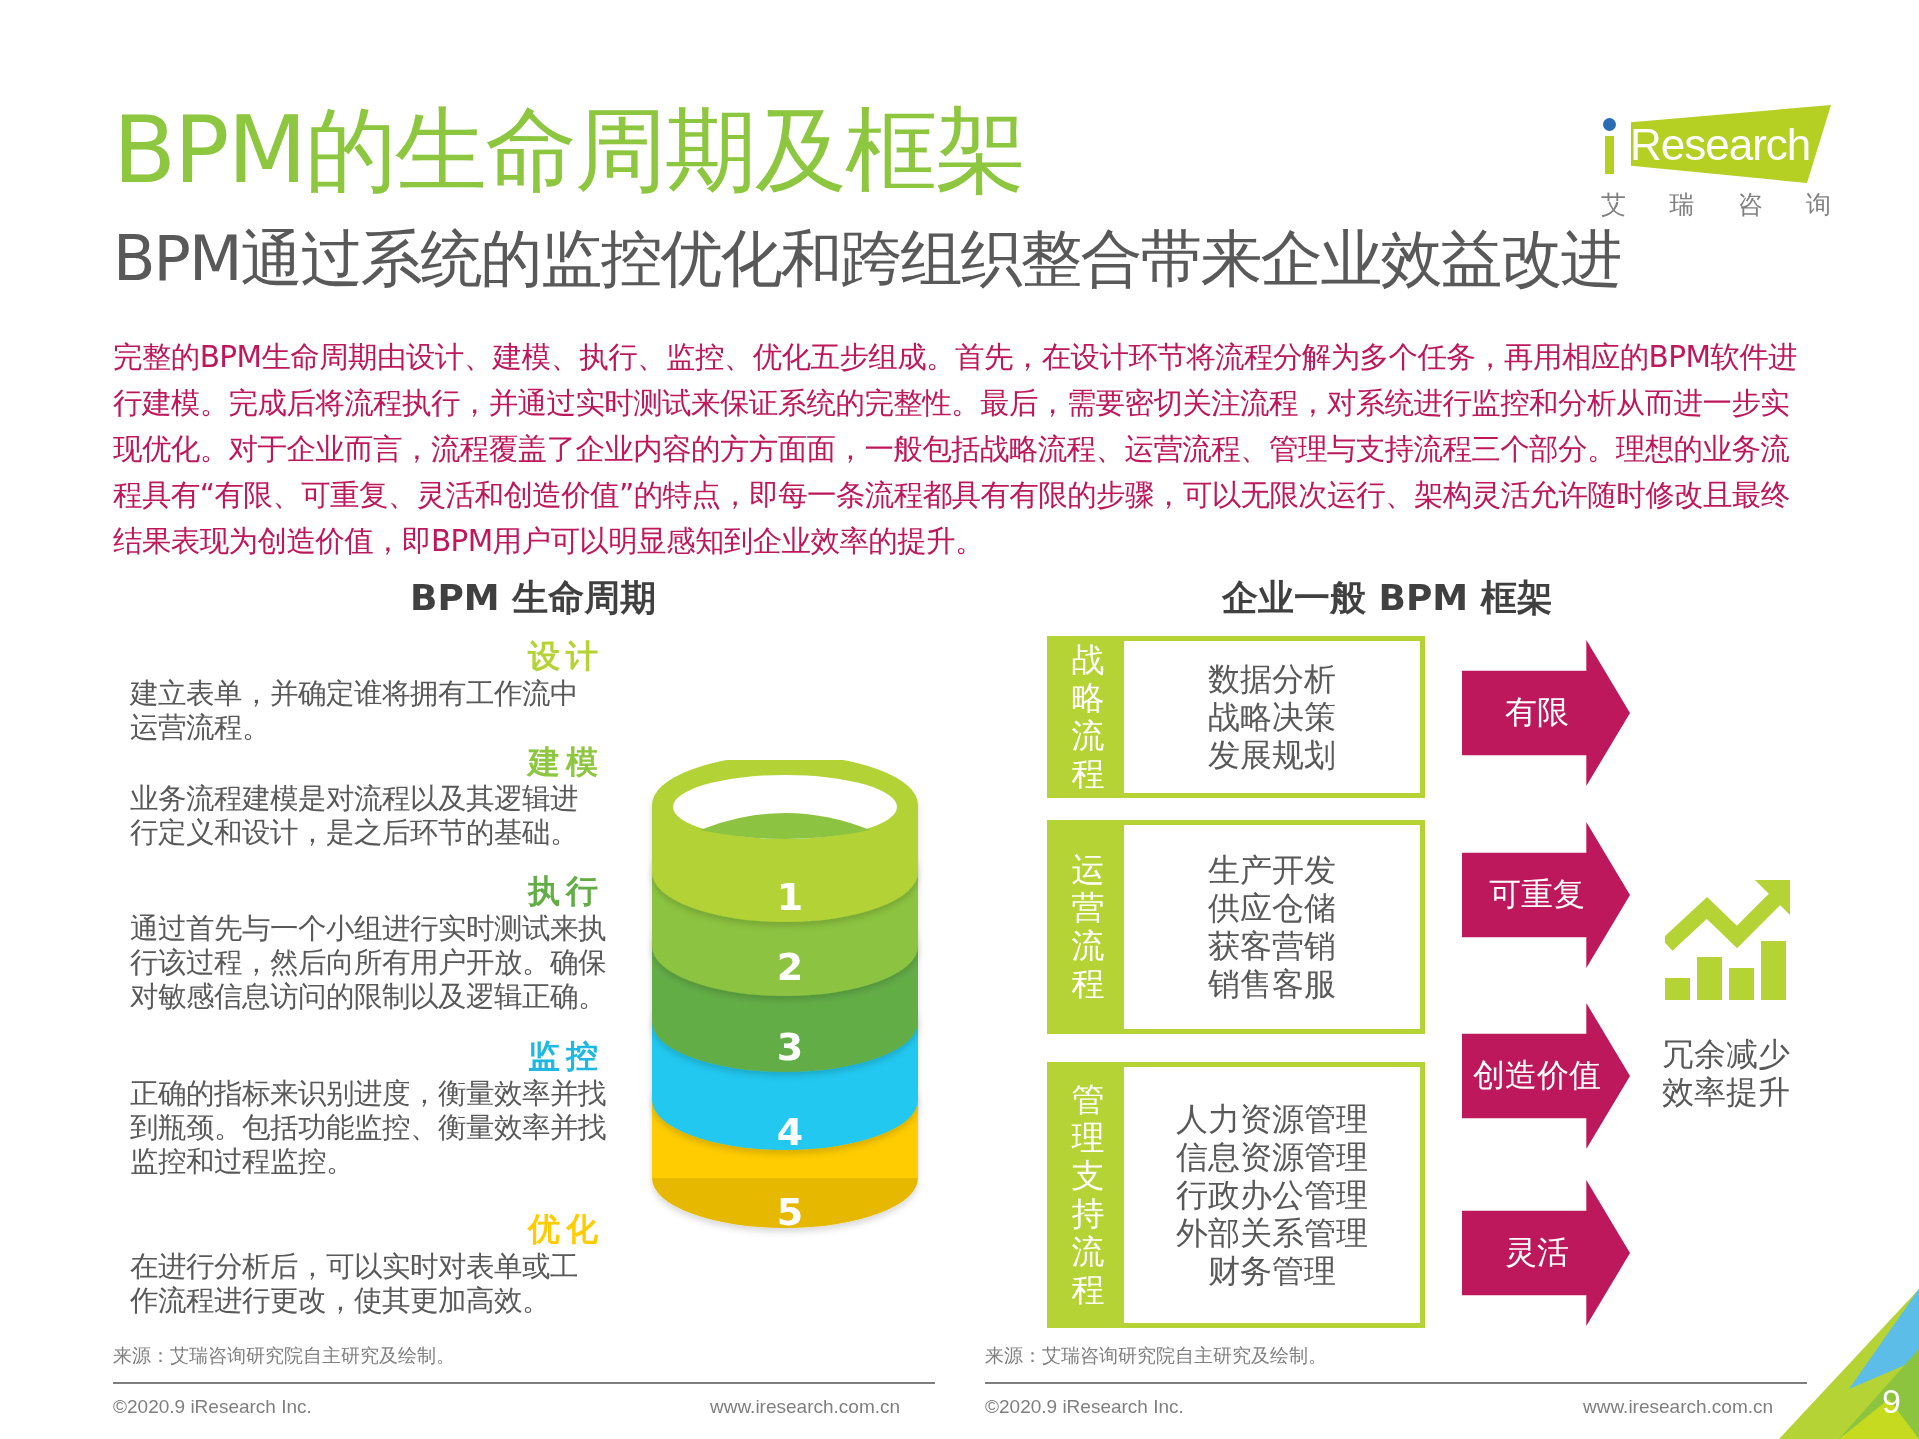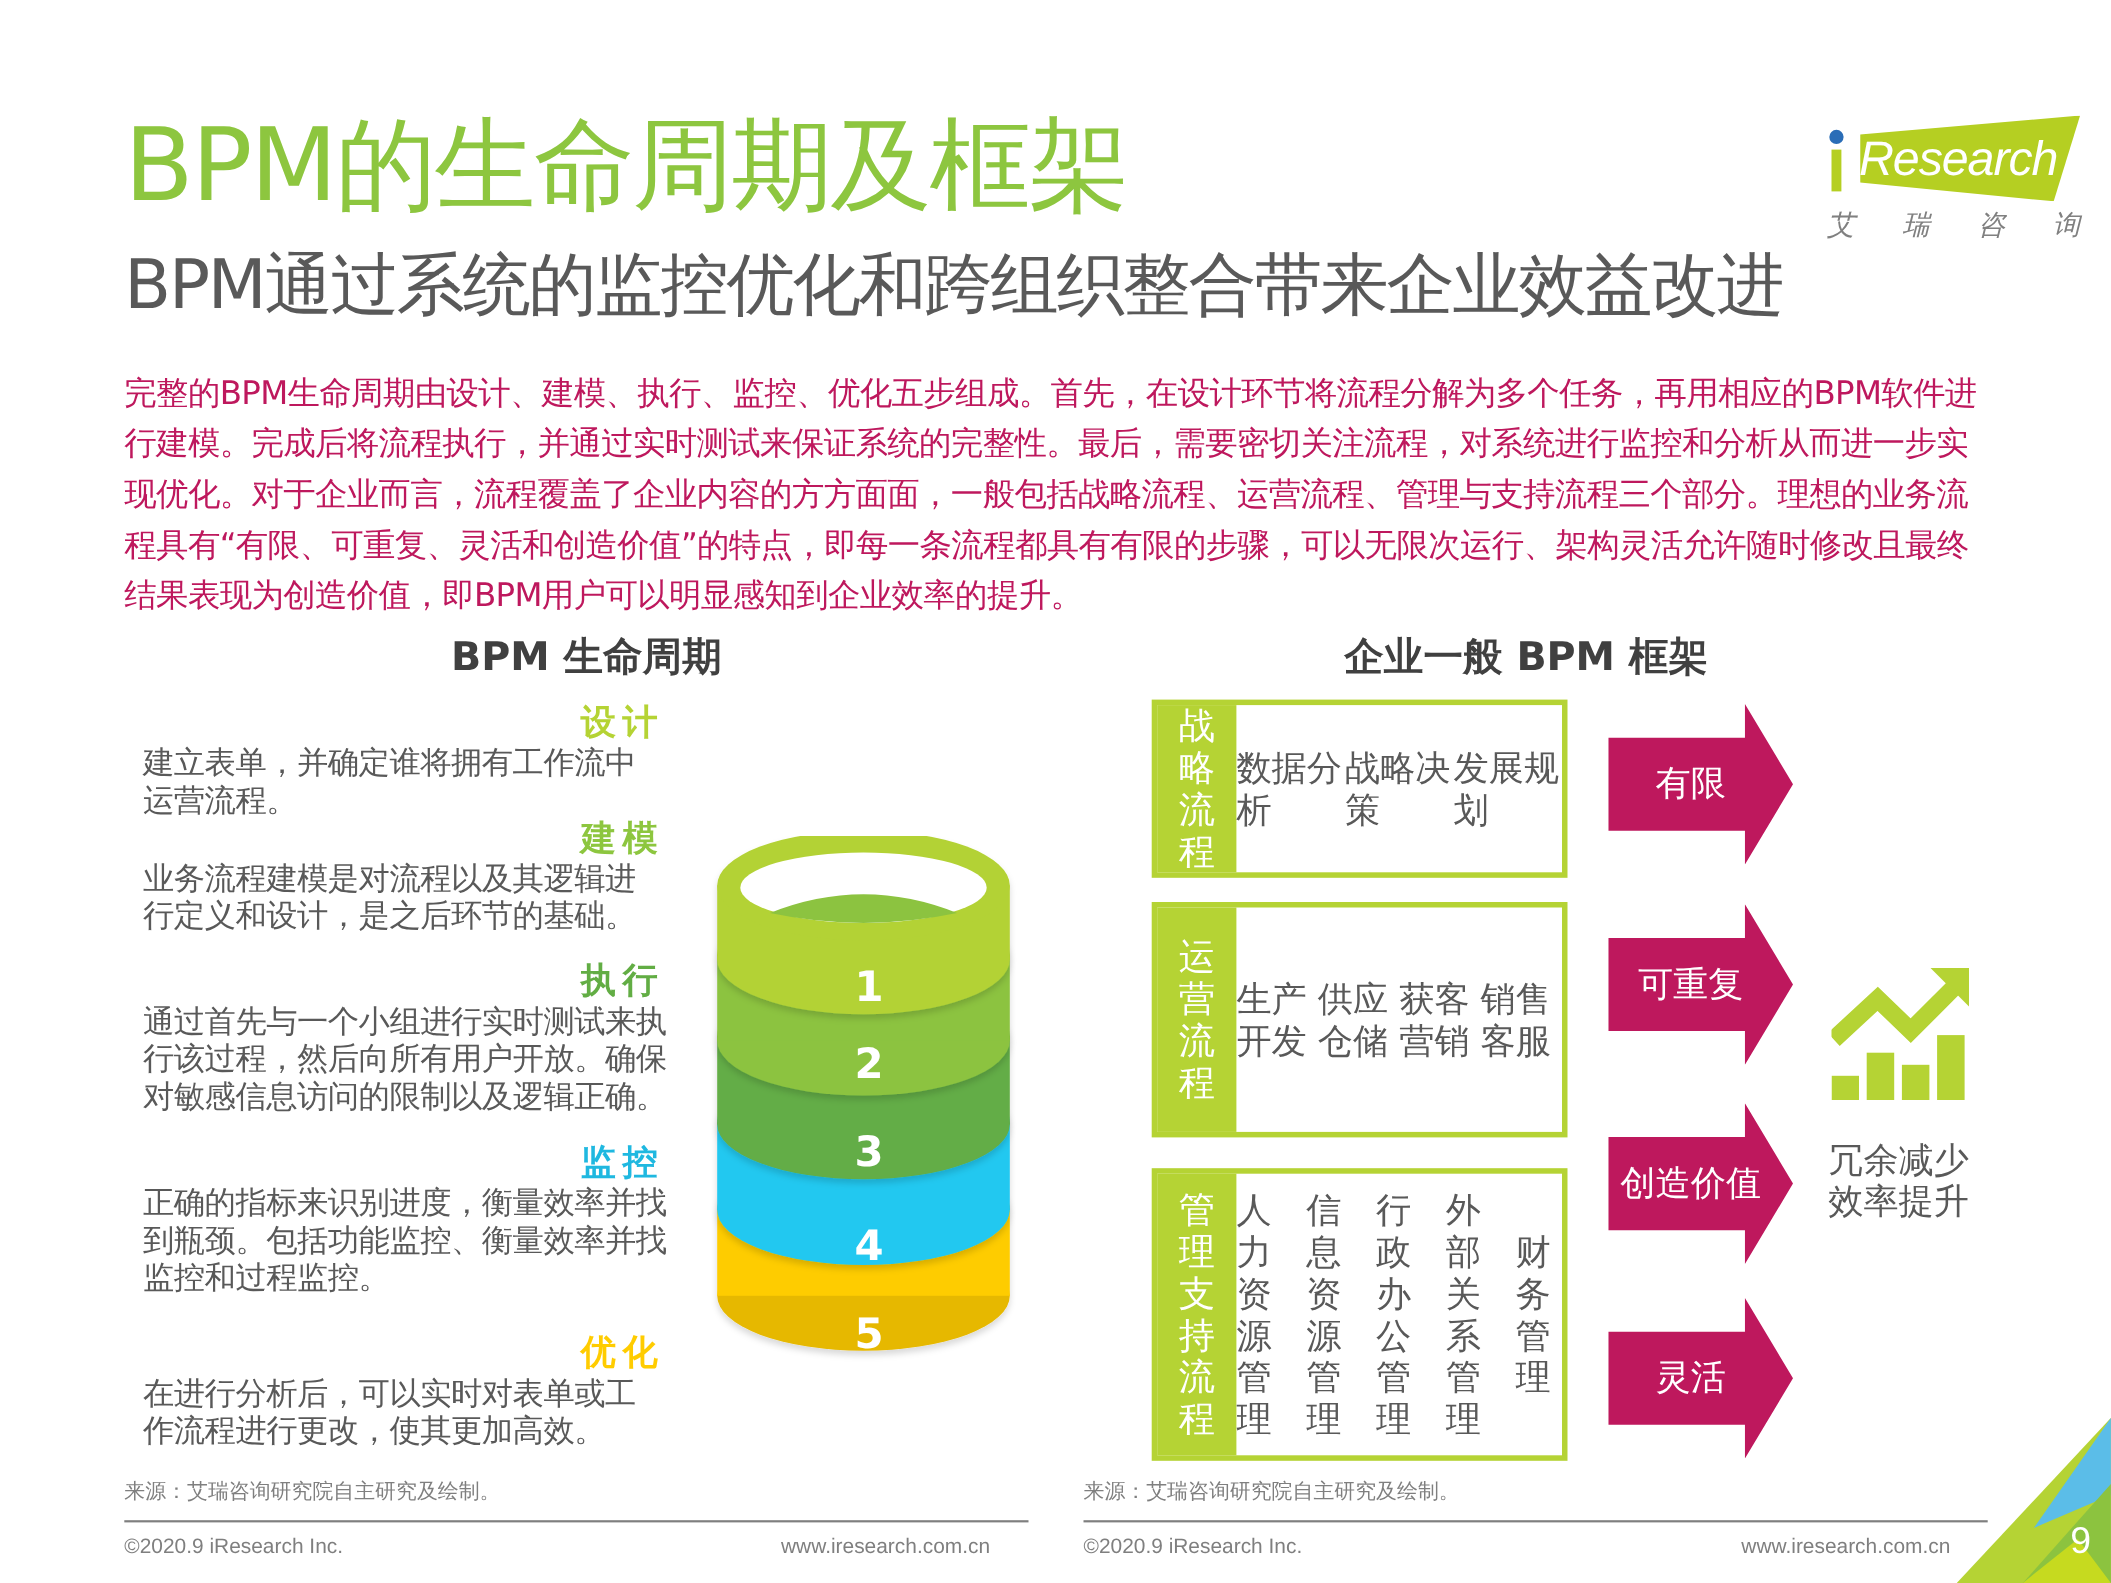--- a/index.html
+++ b/index.html
@@ -13,21 +13,21 @@
 
   
   .title {
     left:113px; top:105px; font-size:92px; color:#8dc63f;
     letter-spacing:-2px; line-height:1; white-space:nowrap;
   }
   .subtitle {
     left:113px; top:228px; font-size:62px; color:#595959;
     letter-spacing:-2px; line-height:1; white-space:nowrap;
   }
-  .logo { left:1656px; top:100px; width:240px; height:120px;font-style:italic; }
+  .logo { left:1596px; top:100px; width:240px; height:120px; }
   .logo-bar {
     position:absolute; left:35px; top:5px; width:200px; height:78px;
     background:#b5cf22;
     clip-path:polygon(0% 22%, 100% 0%, 88% 100%, 0% 78%);
   }
   .logo-dot { position:absolute; left:7px; top:18px; width:13px; height:13px; border-radius:50%; background:#2a6db7; }
   .logo-i { position:absolute; left:9px; top:36px; width:9px; height:38px; background:#b5cf22; }
   .logo-text {
     position:absolute; left:34px; top:20px; font-size:44px; color:#ffffff;
     font-family:"Liberation Sans",sans-serif; letter-spacing:-1px;
@@ -67,21 +67,21 @@
   .proc {
     position:absolute; left:1047px; width:378px; border:5px solid #b5d334; background:#fff;
     box-sizing:border-box; display:flex;
   }
   .proc-tab {
     width:72px; background:#b5d334; color:#fff; font-size:33px; line-height:38px;
     display:flex; flex-direction:column; align-items:center; justify-content:center;
   }
   .proc-tab span { display:block; }
   .proc-items {
-    flex:1; display:flex; flex-direction:row; align-items:center; justify-content:center;
+    flex:1; display:flex; flex-direction:column; align-items:center; justify-content:center;
     font-size:32px; line-height:38px; color:#595959;
   }
   .arrow {
     position:absolute; left:1462px; width:168px; height:146px;
     background:#be185d;
     clip-path:polygon(0% 21%, 74% 21%, 74% 0%, 100% 50%, 74% 100%, 74% 79%, 0% 79%);
   }
   .arrow-label {
     position:absolute; left:0; width:150px; top:50%; transform:translateY(-50%);
     text-align:center; color:#fff; font-size:32px;

